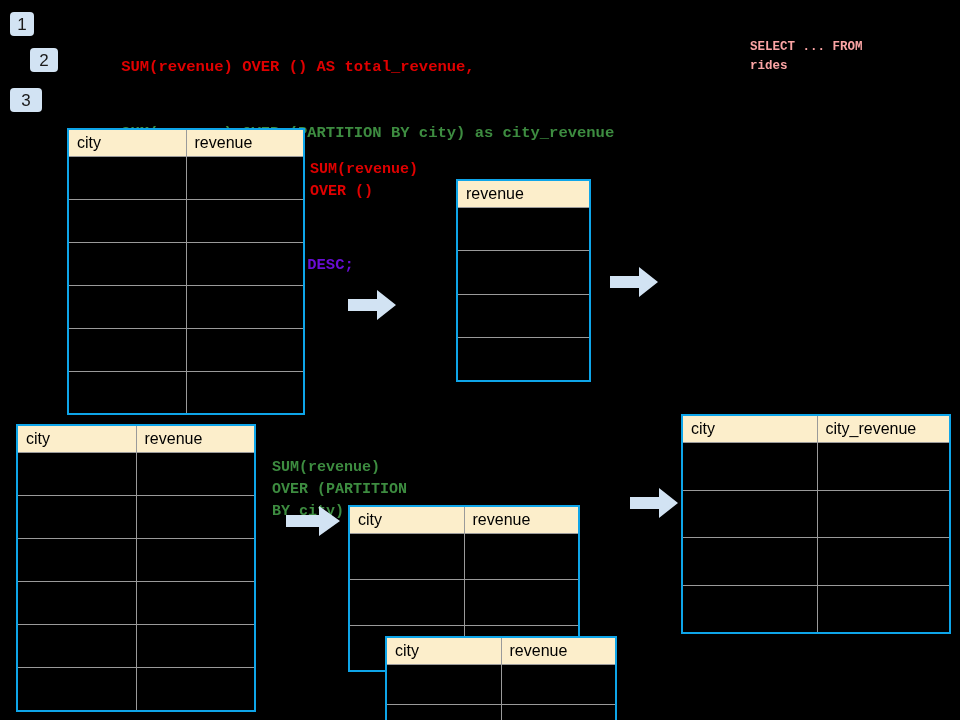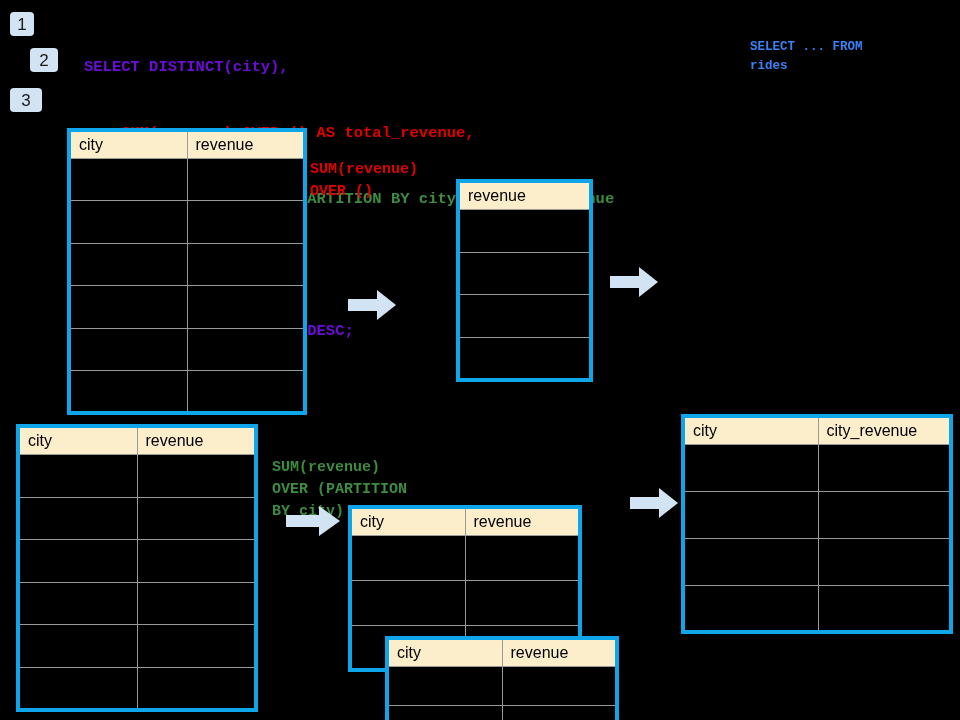--- a/index.html
+++ b/index.html
@@ -53,42 +53,42 @@
   .c-purple { color: #6a0dd6; }
   .c-red    { color: #e00000; }
   .c-green  { color: #3d8c40; }
 
   .side-note {
     position: absolute;
     font-family: "Liberation Mono", monospace;
     font-size: 12.5px;
     line-height: 19px;
     font-weight: bold;
-    color: #3b82f6;
+    color: #fca5a5;
     white-space: pre;
   }
 
   
   .annot {
     position: absolute;
     font-family: "Liberation Mono", monospace;
     font-size: 15px;
     line-height: 22px;
     font-weight: bold;
     white-space: pre;
     margin-top: 21px;
   }
 
   
   .tbl {
     position: absolute;
     border-collapse: collapse;
     table-layout: fixed;
     background: #0369a1;
-    border: 4px solid #0ea5e9;
+    border: 2px solid #0ea5e9;
   }
   .tbl th {
     background: #fceecb;
     color: #000000;
     font-family: "Liberation Sans", sans-serif;
     font-weight: normal;
     font-size: 16px;
     text-align: left;
     padding: 4px 8px;
     border: 1px solid #9a9a9a;
@@ -115,21 +115,20 @@
     <span>1</span>
   </div>
   <div class="badge" style="left:30px; top:48px; width:28px; height:24px;">
     <span>2</span>
   </div>
   <div class="badge" style="left:10px; top:88px; width:32px; height:24px;">
     <span>3</span>
   </div>
 
   <div class="code-block" style="left:84px; top:12px;">
-    <div class="code-line c-purple">SELECT DISTINCT(city),</div>
     <div class="code-line c-red">    SUM(revenue) OVER () AS total_revenue,</div>
     <div class="code-line c-green">    SUM(revenue) OVER (PARTITION BY city) as city_revenue</div>
     <div class="code-line c-purple">  FROM rides</div>
     <div class="code-line c-purple">  ORDER by city_revenue DESC;</div>
   </div>
 
   <div class="side-note" style="left:750px; top:38px;">SELECT ... FROM
 rides</div>
 
   <div class="annot c-red" style="left:310px; top:138px;">SUM(revenue)

